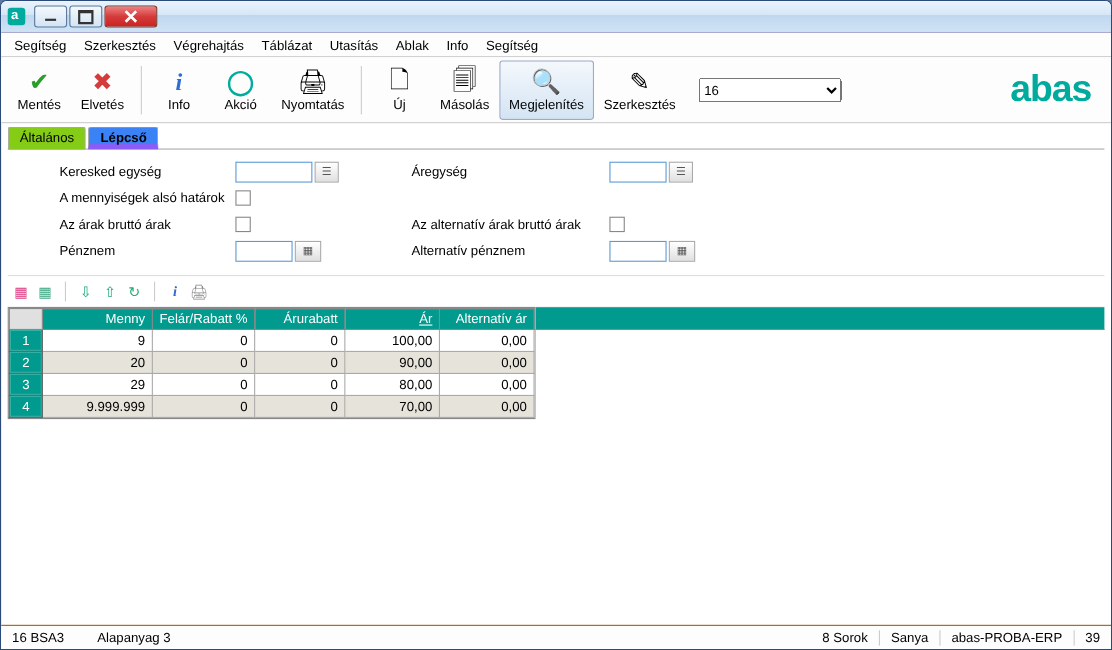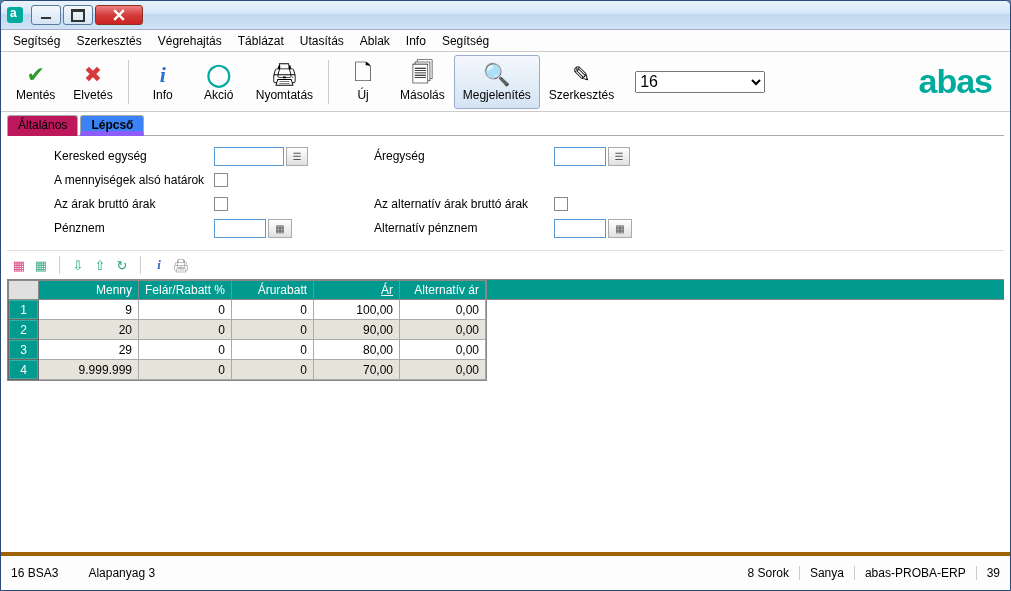--- a/index.html
+++ b/index.html
@@ -16,25 +16,25 @@
   .win-btn.close { width: 48px; background: linear-gradient(to bottom,#f08080,#d43c3c,#c22); border-color:#832; }
   .win-btn.close svg { width:12px; height:12px; }
   .menubar { height: 22px; display:flex; align-items:center; padding: 0 4px; border-bottom: 1px solid #ccc; background:#fdfdfd; }
   .menu-item { padding: 2px 8px; cursor:default; }
   .toolbar { height: 60px; display:flex; align-items:center; padding: 2px 6px; border-bottom: 1px solid #ccc; background:#fdfdfd; }
   .tb-btn { display:flex; flex-direction:column; align-items:center; justify-content:center; min-width:56px; height:54px; padding:2px 8px; border:1px solid transparent; border-radius:3px; cursor:default; }
   .tb-btn.active { border:1px solid #9ac; background: linear-gradient(to bottom,#f4f8fc,#d4e4f4); }
   .tb-btn .ico { font-size:22px; height:26px; display:flex; align-items:center; }
   .tb-sep { width:1px; height:44px; background:#ccc; margin:0 6px; }
   .tb-combo { margin-left: 12px; }
-  .tb-combo select { width: 130px; height: 22px; font-size:16px; }
+  .tb-combo select { width: 130px; height: 22px; font-size:12px; }
   .brand { margin-left:auto; margin-right:12px; font-size:34px; font-weight:bold; color:#00ab9e; letter-spacing:-1px; font-family: Arial, sans-serif; }
   .content { padding: 2px 6px 6px 6px; height: calc(100% - 29px - 22px - 60px - 22px); overflow:hidden; }
   .tabs { display:flex; border-bottom:1px solid #aaa; height:22px; }
-  .tab { padding:2px 10px; border:1px solid #aaa; border-bottom:none; background:#be185d; margin-right:2px; border-radius:3px 3px 0 0; position:relative; top:1px; cursor:default; }
+  .tab { padding:2px 10px; border:1px solid #aaa; border-bottom:none; background:#84cc16; margin-right:2px; border-radius:3px 3px 0 0; position:relative; top:1px; cursor:default; }
   .tab.active { background:#3b82f6; border-bottom:5px solid #8b5cf6;font-weight:bold; }
   .form-area { padding:8px 4px 4px 4px;margin-left:43px; }
   .form-row { display:flex; align-items:center; height:24px; }
   .form-lbl { width: 160px; }
   .form-ctrl { width: 160px; display:flex; align-items:center; }
   .form-input { width: 70px; height:19px; border:1px solid #5a9bd5; background:#fff; padding:0 3px; }
   .form-input.wide { width: 52px; }
   .pick-btn { width:22px; height:19px; border:1px solid #aaa; background: linear-gradient(to bottom,#fff,#e0e0e0); margin-left:2px; display:flex; align-items:center; justify-content:center; cursor:default; font-size:10px; color:#555; }
   .chk { width:14px; height:14px; border:1px solid #888; background:#fff; }
   .col2-lbl { width: 180px; }
@@ -47,21 +47,21 @@
   .grid th.rownum-h { width:30px; background:#e0e0e0; }
   .grid td { border:1px solid #aaa; padding:1px 6px; text-align:right; height:20px; }
   .grid td.rownum { background:#009b8e; color:#fff; text-align:center; border:1px solid #666; width:30px; box-shadow: inset 0 0 0 1px #fff3; }
   .grid tr.odd td { background:#e6e3db; }
   .grid tr.even td { background:#fff; }
   .grid tr td.rownum { background:#009b8e; }
   .grid-wrap { display:flex; }
   .grid-left { flex:0 0 auto; }
   .grid-right { flex:1; background:#fff; border-top:1px solid #888; }
   .grid-header-fill { height:20px; background:#009b8e; border-bottom:1px solid #888; }
-  .statusbar { position:absolute; bottom:0; left:0; right:0; height:38px; border-top:4px solid #a16207; background:#fdfdfd; display:flex; align-items:center; padding:0 10px; font-size:12px; }
+  .statusbar { position:absolute; bottom:0; left:0; right:0; height:22px; border-top:1px solid #a16207; background:#fdfdfd; display:flex; align-items:center; padding:0 10px; font-size:12px; }
   .status-left { display:flex; gap: 30px; }
   .status-right { margin-left:auto; display:flex; gap:10px; }
   .status-right span { border-left:1px solid #ccc; padding-left:10px; }
   .status-right span:first-child { border-left:none; padding-left:0; }
 </style>
 </head>
 <body>
 
 <div class="window">
   <div class="titlebar">

